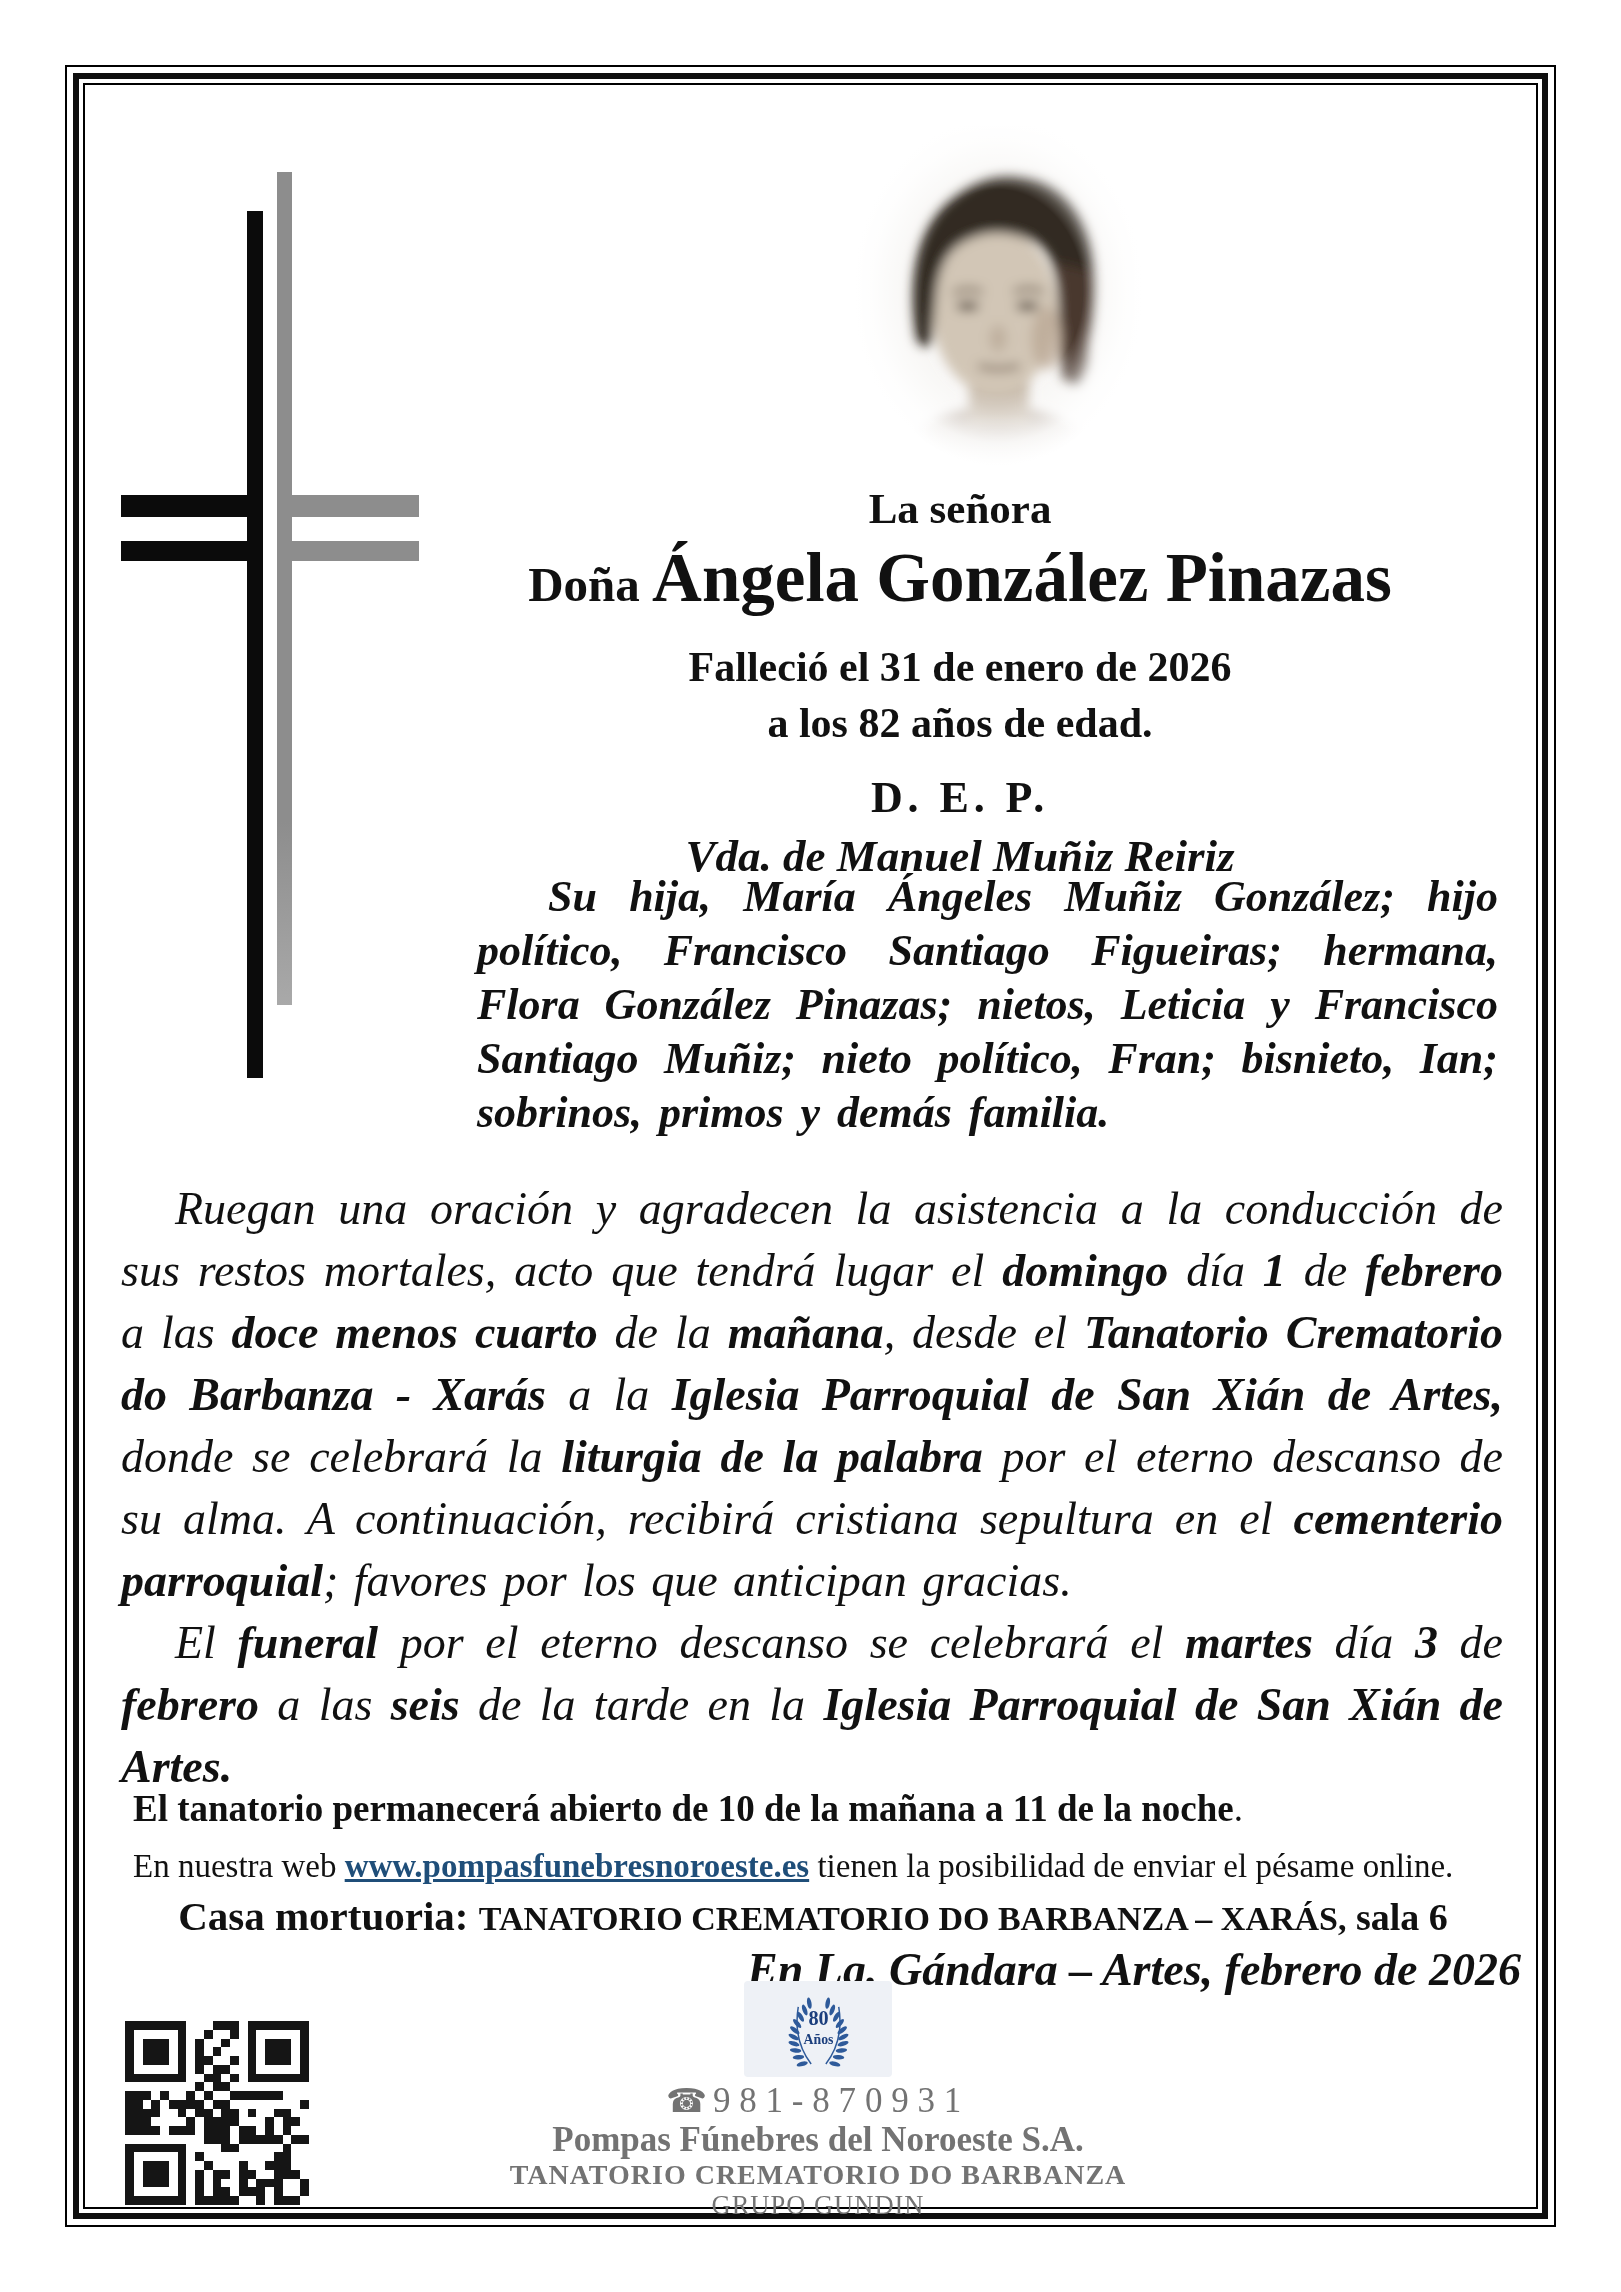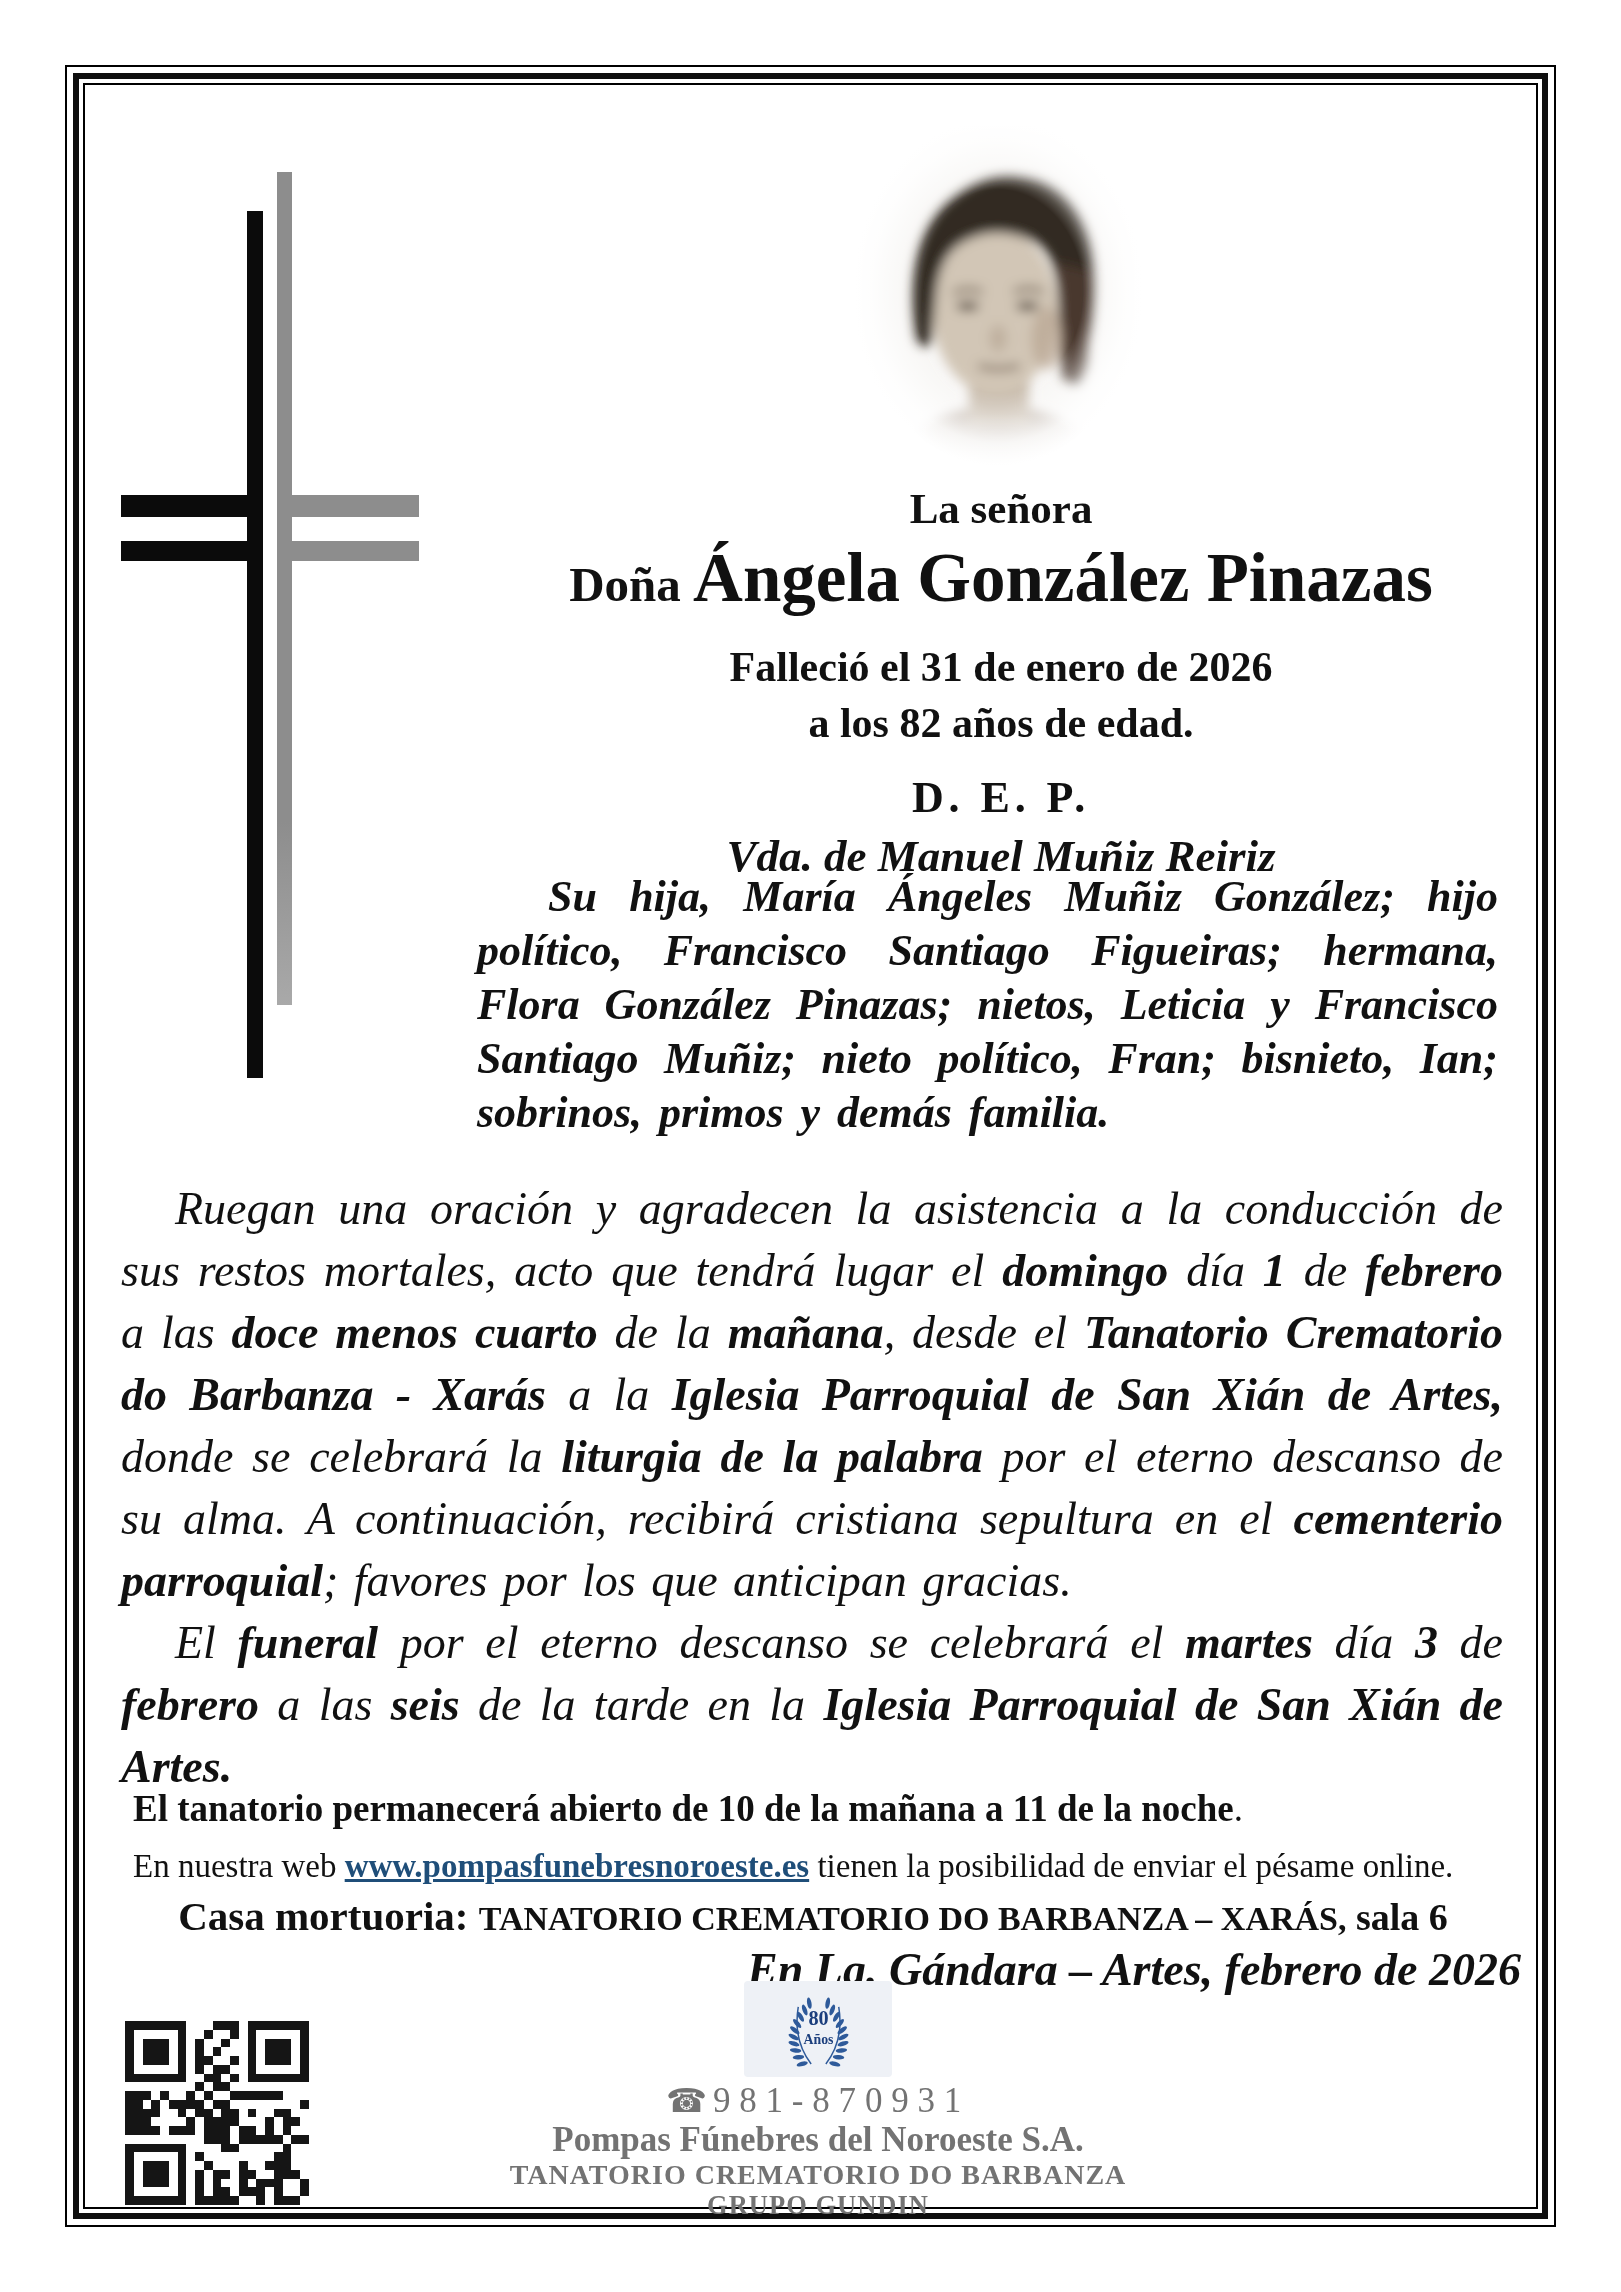--- a/index.html
+++ b/index.html
@@ -24,21 +24,21 @@
   
   .portrait{position:absolute; left:855px; top:125px; width:286px; height:370px;}
   .portrait svg{display:block; width:100%; height:100%;}
   .portrait .vignette{
     position:absolute; inset:0;
     background:
       linear-gradient(to bottom, rgba(255,255,255,0) 78%, #fff 98%),
       radial-gradient(ellipse 54% 50% at 50% 45%, rgba(255,255,255,0) 55%, rgba(255,255,255,.85) 82%, #fff 94%);
   }
   
-  .header-block{position:absolute; left:452px; top:482px; width:1098px; text-align:center;}
+  .header-block{position:absolute; left:411px; top:482px; width:1098px; text-align:center;}
   .salutation{font-size:43px; font-weight:bold; line-height:53px;}
   .title-line{line-height:86px; font-weight:bold; white-space:nowrap;}
   .title-prefix{font-size:49px;}
   .deceased-name{font-size:69px;}
   .death-line,.age-line{font-size:42px; line-height:56px;font-weight:bold;}
   .dep{font-size:44px; font-weight:bold; letter-spacing:4.9px; line-height:61px; margin-top:15.7px;}
   .widow-line{font-size:45px; font-weight:bold; font-style:italic; line-height:57px;}
   
   .family{position:absolute; left:477px; top:870px; width:1021px;
     font-size:44px; line-height:54px; font-weight:bold; font-style:italic;
@@ -64,21 +64,21 @@
   .qr svg{display:block; width:100%; height:100%;}
   .footer-center{position:absolute; left:286px; top:1981px; width:1064px; text-align:center;
     color:#737373;}
   .logo-box{display:inline-block; background:#eef1f6; padding:2px 9.8px; border-radius:3.9px;}
   .logo-box svg{display:block; width:129px; height:92px;}
   .phone-line{font-size:35px; font-weight:normal; letter-spacing:8.8px; line-height:39px;
     white-space:nowrap;}
   .phone-icon{font-size:33px; letter-spacing:0; margin-right:5.9px;}
   .company{font-size:35px; font-weight:bold; line-height:38px;}
   .company2{font-size:28px; font-weight:bold; line-height:32px; letter-spacing:1px;}
-  .company3{font-size:26.5px; font-weight:bold; line-height:29px; letter-spacing:1px;}
+  .company3{font-size:26.5px; font-weight:normal; line-height:29px; letter-spacing:1px;}
 </style>
 </head>
 <body>
 
 <div class="page">
 
   <div class="frame-a">
     <div class="frame-b">
       <div class="frame-c"></div>
     </div>

